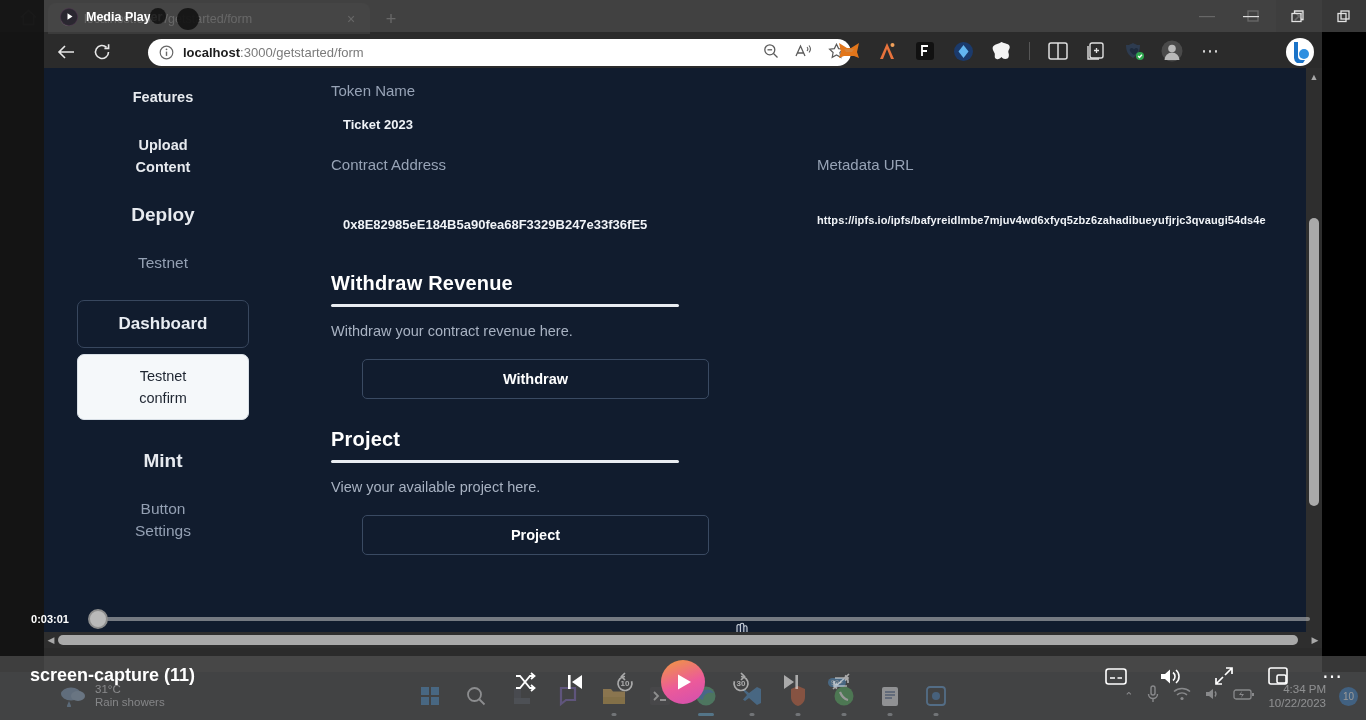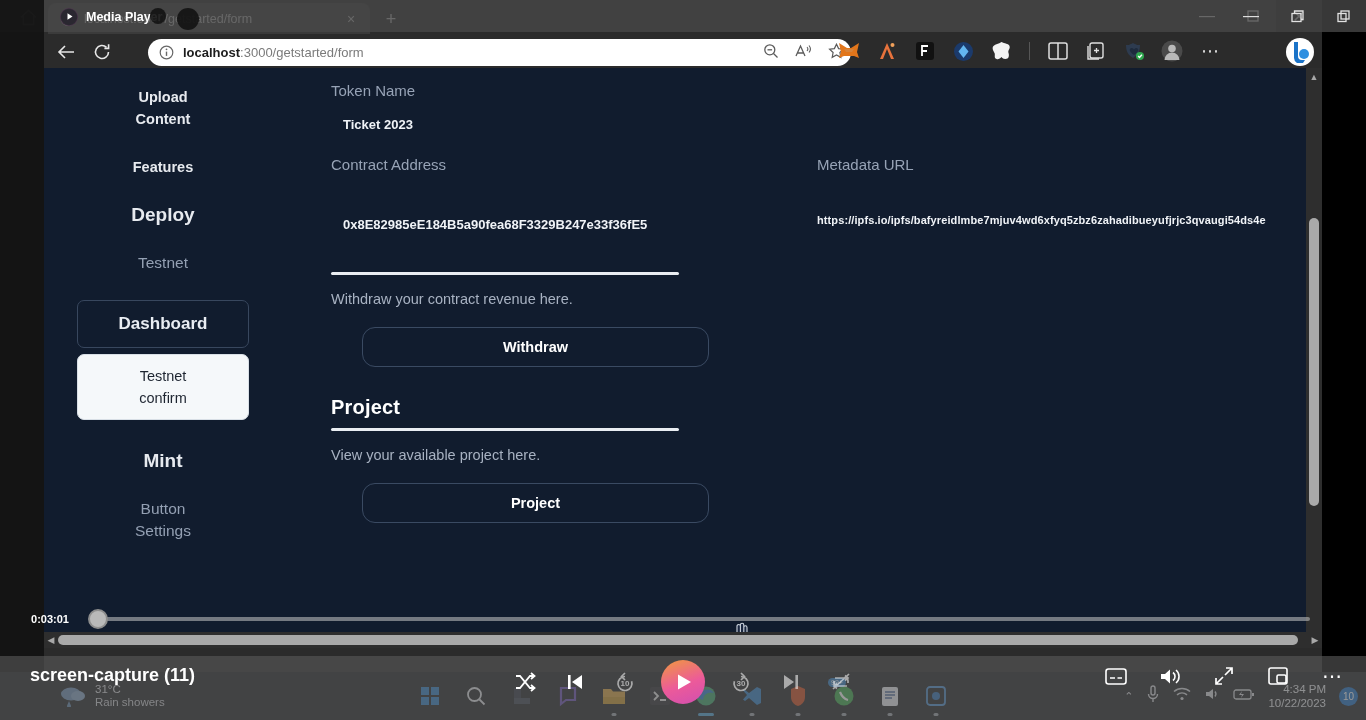--- a/index.html
+++ b/index.html
@@ -137,21 +137,21 @@
   .flabel { color: #97a3b6; font-size: 15px; margin-bottom: 18px; }
   .fvalue { color: #f0f3f7; font-size: 13px; font-weight: 700; padding-left: 12px; }
   .fvalue.tiny { font-size: 11px; font-weight: 700; padding-left: 0; letter-spacing: .1px; }
 
   .sect { margin-top: 40px; width: 348px; }
   .sect h2 { color: #fff; font-size: 20px; font-weight: 700; letter-spacing: .2px; }
   .sect .rule { height: 3px; background: #e9edf2; margin-top: 9px; border-radius: 2px; }
   .sect .desc { color: #a8b2c2; font-size: 14.5px; margin-top: 16px; }
   .sect .act {
     margin-top: 20px; margin-left: 31px; width: 347px; height: 40px;
-    border: 1px solid #3a4a62; border-radius: 13px; background: transparent;
+    border: 1px solid #3a4a62; border-radius: 5px; background: transparent;
     color: #fff; font-size: 14.5px; font-weight: 700;
     display: flex; align-items: center; justify-content: center;
   }
   .backbtn {
     position: absolute; left: 331px; top: 566px; width: 58px; height: 28px;
     background: #2f6ca8; border-radius: 4px; color: #c7d6e4;
     font-size: 14px; font-weight: 700; display: flex; align-items: center; justify-content: center;
   }
 
   
@@ -524,23 +524,23 @@
             <path d="M6 2h4v14a4 4 0 0 0 4 4h3l-2 3H9a6 6 0 0 1-3-5z" fill="#1a73c8"></path>
             <circle cx="16" cy="14" r="5" fill="#2f8fe0"></circle>
           </svg>
       </div>
     </div>
 
     <div class="viewport">
       <div class="page">
 
         <div class="sidebar">
+          <div class="sb-item sm">Features</div>
           <div class="sb-item sm" style="white-space:pre-line">Upload
 Content</div>
-          <div class="sb-item sm">Features</div>
           <div class="sb-item lg">Deploy</div>
           <div class="sb-item muted">Testnet</div>
           <div class="sb-btn">Dashboard</div>
           <div class="sb-btn light" style="white-space:pre-line">Testnet
 confirm</div>
           <div class="sb-item lg" style="margin-top:30px">Mint</div>
           <div class="sb-item muted" style="white-space:pre-line">Button
 Settings</div>
         </div>
 
@@ -557,20 +557,21 @@
               <div class="flabel" style="margin-bottom:44px">Contract Address</div>
               <div class="fvalue">0x8E82985eE184B5a90fea68F3329B247e33f36fE5</div>
             </div>
             <div class="fcol">
               <div class="flabel" style="margin-bottom:41px">Metadata URL</div>
               <div class="fvalue tiny">https://ipfs.io/ipfs/bafyreidlmbe7mjuv4wd6xfyq5zbz6zahadibueyufjrjc3qvaugi54ds4e</div>
             </div>
           </div>
 
           <div class="sect">
+            <h2>Withdraw Revenue</h2>
             <div class="rule"></div>
             <div class="desc">Withdraw your contract revenue here.</div>
             <div class="act">Withdraw</div>
           </div>
 
           <div class="sect" style="margin-top:29px">
             <h2>Project</h2>
             <div class="rule"></div>
             <div class="desc">View your available project here.</div>
             <div class="act">Project</div>

